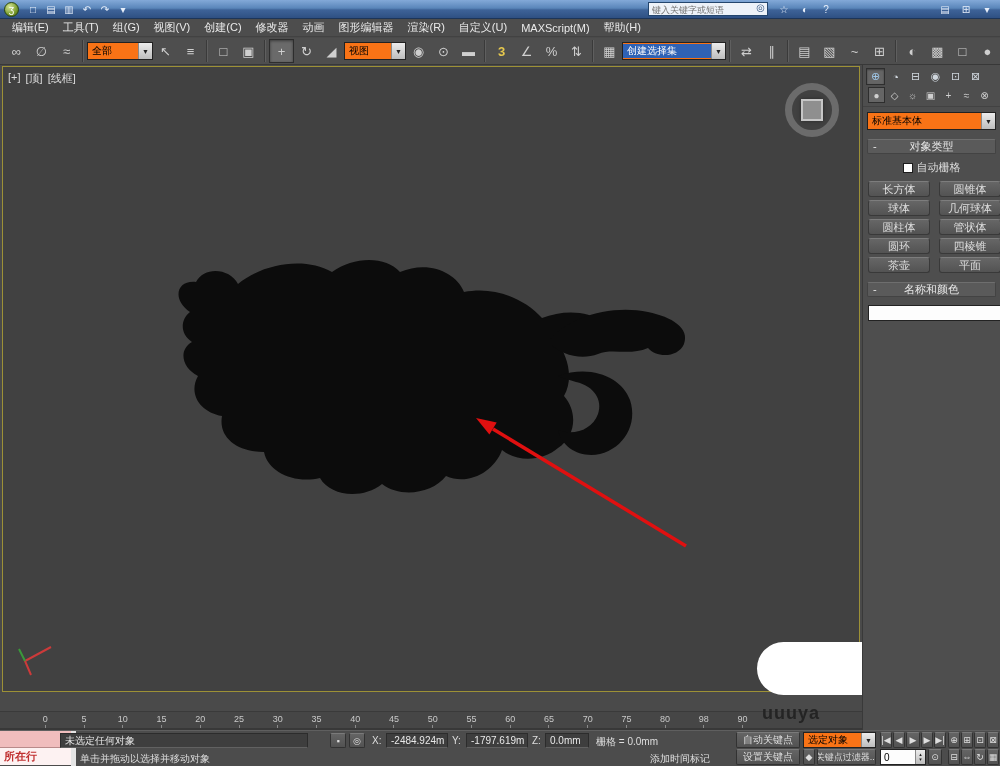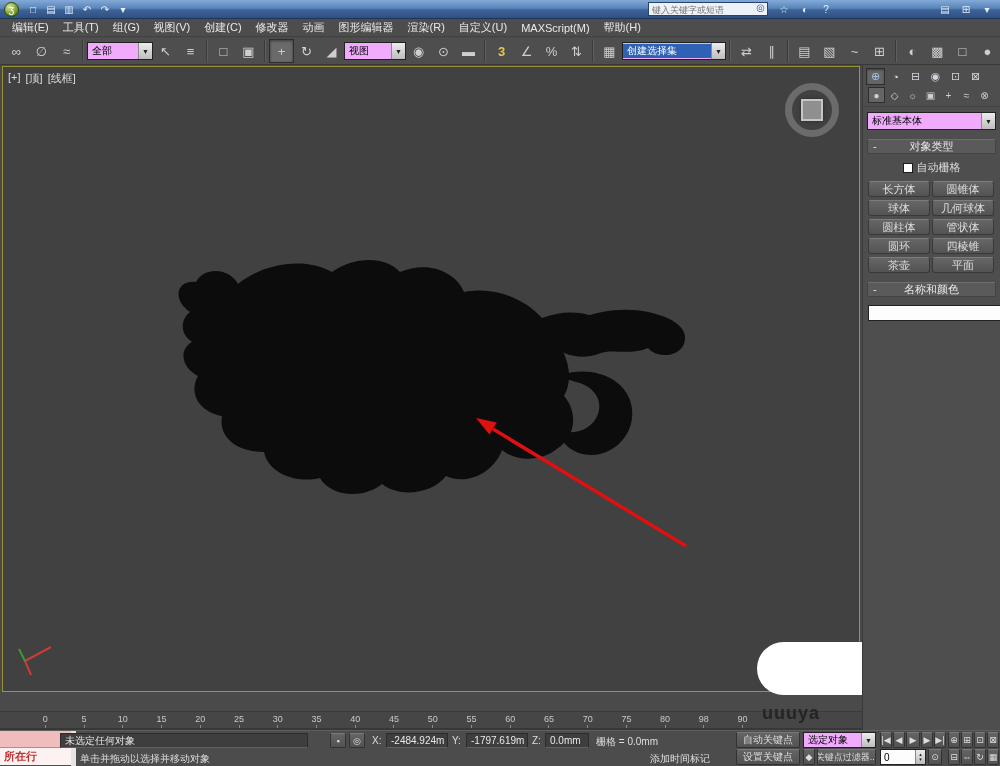--- a/index.html
+++ b/index.html
@@ -41,21 +41,21 @@
     display:flex; align-items:center; padding-left:4px; }
   .tbtn { width:25px; height:24px; display:flex; align-items:center; justify-content:center;
     color:#cfcfcf; font-size:13px; border:1px solid transparent; flex:0 0 auto; }
   .tbtn.active { background:#6a6a6a; border:1px solid #2d2d2d;
     box-shadow:inset 0 1px 3px rgba(0,0,0,.45); }
   .tbtn.snapnum { color:#e6c84e; font-weight:bold; }
   .tsep { width:2px; height:22px; border-left:1px solid #3a3a3a;
     border-right:1px solid #5f5f5f; margin:0 3px; flex:0 0 auto; }
 
   
-  .combo { display:flex; align-items:center; background:#f0abfc; border:1px solid #222;
+  .combo { display:flex; align-items:center; background:#f97316; border:1px solid #222;
     height:18px; flex:0 0 auto; }
   .combo .val { flex:1; padding:0 4px; font-size:10px; color:#000; white-space:nowrap;
     overflow:hidden; }
   .combo .val.hl { background:#2f62b5; color:#fff; }
   .combo .arrow { width:14px; height:100%; background:linear-gradient(#ececec,#bdbdbd);
     border-left:1px solid #8a8a8a; display:flex; align-items:center; justify-content:center;
     font-size:7px; color:#222; }
 
   
   .viewport-wrap { position:absolute; left:0; top:65px; width:862px; height:629px;
@@ -84,21 +84,21 @@
     color:#cfcfcf; font-size:10px; border:1px solid transparent; }
   .pcat.active { background:#656565; border:1px solid #2e2e2e; }
   .pcombo { margin:5px 4px 0 4px; }
   .rollout-h { position:relative; margin:9px 4px 0 4px; height:15px; background:#5a5a5a;
     border:1px solid #434343; border-top-color:#6e6e6e; border-radius:2px;
     color:#e6e6e6; display:flex; align-items:center; justify-content:center; }
   .rollout-h .minus { position:absolute; left:5px; top:0; }
   .autogrid-row { display:flex; align-items:center; justify-content:center;
     margin-top:6px; color:#dcdcdc; }
   .cb { width:10px; height:10px; background:#fff; border:1px solid #1c1c1c; margin-right:4px; }
-  .obj-grid { display:grid; grid-template-columns:62px 62px; gap:3px 2px;
+  .obj-grid { display:grid; grid-template-columns:62px 62px; gap:3px 9px;
     margin:6px 4px 0 5px; }
   .obj-btn { height:16px; background:linear-gradient(#666,#535353);
     border:1px solid #393939; border-top-color:#7d7d7d; border-radius:3px;
     color:#dedede; font-size:11px; display:flex; align-items:center; justify-content:center;
     white-space:nowrap; overflow:hidden; }
   .name-row { display:flex; align-items:center; gap:4px; margin:8px 5px 0 5px; }
   .name-input { flex:1; height:16px; background:#fdfdfd; border:1px solid #222;
     font-size:10px; padding:0 3px; outline:none;
     font-family:"Liberation Sans","DejaVu Sans",sans-serif; }
 

